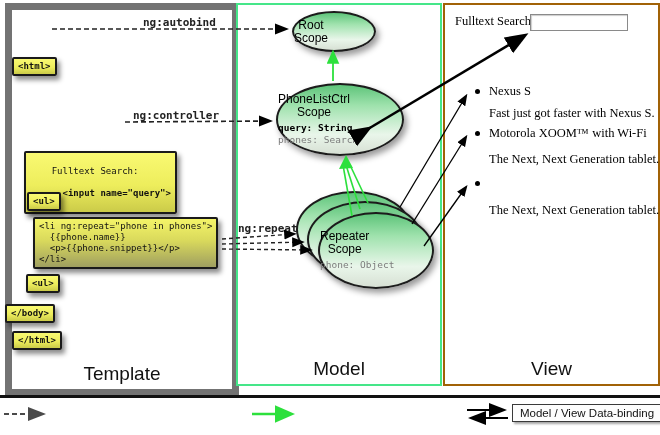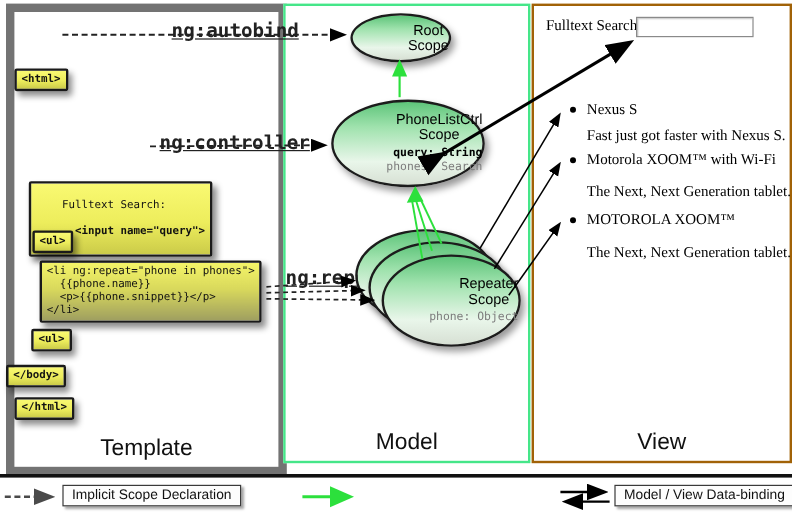--- a/index.html
+++ b/index.html
@@ -9,25 +9,25 @@
   .panel-label{position:absolute;bottom:4px;left:0;right:0;text-align:center;
                font-size:19px;color:#111;}
   .codebox{position:absolute;border:2px solid #1a1a1a;border-radius:2px;
            background:linear-gradient(180deg,#f9f972 0%,#eded5c 55%,#cbcb49 100%);
            box-shadow:3px 4px 5px rgba(0,0,0,.45);
            font-family:"DejaVu Sans Mono","Liberation Mono",monospace;
            font-size:9px;line-height:11px;color:#111;padding:2px 4px;white-space:pre;}
   .codebox.big{background:linear-gradient(180deg,#f4f468 0%,#d9d95c 45%,#9f9f60 100%);}
   .bold{font-weight:bold;}
   .nglabel{position:absolute;font-family:"DejaVu Sans Mono","Liberation Mono",monospace;
-           font-size:16px;font-weight:bold;color:#222;white-space:pre;text-decoration:underline;}
+           font-size:11px;font-weight:bold;color:#222;white-space:pre;}
   .scope{position:absolute;border:2px solid #1c1c1c;border-radius:50%;
          background:linear-gradient(180deg,#5ec47a 0%,#9fe2ad 30%,#e9f6ea 72%,#d7e0d4 100%);
          box-shadow:3px 4px 6px rgba(0,0,0,.4);
-         display:flex;flex-direction:column;align-items:flex-end;justify-content:center;}
+         display:flex;flex-direction:column;align-items:flex-start;justify-content:center;}
   .scope-title{font-size:12px;line-height:13px;color:#000;text-align:center;white-space:pre-line;}
   .scope-prop{font-family:"DejaVu Sans Mono","Liberation Mono",monospace;font-size:9.5px;
               line-height:12px;white-space:pre;}
   .prop-strong{font-weight:bold;color:#000;}
   .prop-dim{color:#7c7c7c;}
   .viewtext{position:absolute;font-family:"Liberation Serif",serif;font-size:12.5px;color:#000;
             white-space:nowrap;}
   .bullet{position:absolute;width:5px;height:5px;border-radius:50%;background:#000;}
   #search-input{position:absolute;left:530px;top:14px;width:92px;height:13px;
                 border:1px solid #8a8a8a;box-shadow:inset 1px 1px 1px rgba(0,0,0,.2);
@@ -103,21 +103,20 @@
 
   <span class="bullet" style="left:475px;top:89px;"></span>
   <div class="viewtext" style="left:489px;top:84px;">Nexus S</div>
   <div class="viewtext" style="left:489px;top:106px;">Fast just got faster with Nexus S.</div>
 
   <span class="bullet" style="left:475px;top:131px;"></span>
   <div class="viewtext" style="left:489px;top:126px;">Motorola XOOM™ with Wi-Fi</div>
   <div class="viewtext" style="left:489px;top:152px;">The Next, Next Generation tablet.</div>
 
   <span class="bullet" style="left:475px;top:181px;"></span>
-  <div class="viewtext" style="left:489px;top:176px;">MOTOROLA XOOM™</div>
   <div class="viewtext" style="left:489px;top:203px;">The Next, Next Generation tablet.</div>
 
   <svg id="overlay" viewBox="0 0 660 435">
     <defs>
       <marker id="mB" markerWidth="9" markerHeight="8" refX="7" refY="3.5" orient="auto">
         <polygon points="0,0 9,3.5 0,7" fill="#000"></polygon>
       </marker>
       <marker id="mG" markerWidth="8" markerHeight="8" refX="6" refY="3.5" orient="auto">
         <polygon points="0,0 8,3.5 0,7" fill="#2ce03c"></polygon>
       </marker>
@@ -143,16 +142,15 @@
     <line x1="412" y1="224" x2="466" y2="137" stroke="#000" stroke-width="1.3" marker-end="url(#mB)"></line>
     <line x1="424" y1="246" x2="466" y2="187" stroke="#000" stroke-width="1.3" marker-end="url(#mB)"></line>
 
     <line x1="4" y1="414" x2="42" y2="414" stroke="#4a4a4a" stroke-width="2" stroke-dasharray="5,3" marker-end="url(#mGy)"></line>
     <line x1="252" y1="414" x2="290" y2="414" stroke="#2ce03c" stroke-width="2.5" marker-end="url(#mG)"></line>
     <line x1="467" y1="410" x2="503" y2="410" stroke="#000" stroke-width="2" marker-end="url(#mB)"></line>
     <line x1="508" y1="418" x2="472" y2="418" stroke="#000" stroke-width="2" marker-end="url(#mB)"></line>
   </svg>
 
   <div class="rule"></div>
-  <div class="legend-box" style="left:52px;">Implicit Scope Declaration</div>
   <div class="legend-box" style="left:512px;">Model / View Data-binding</div>
 
 </div>
 
 </body></html>

